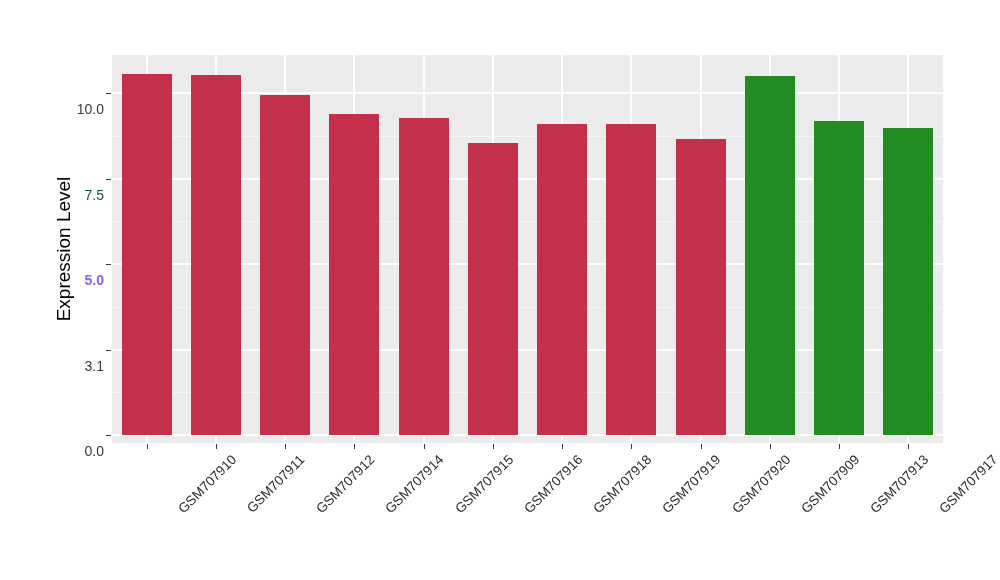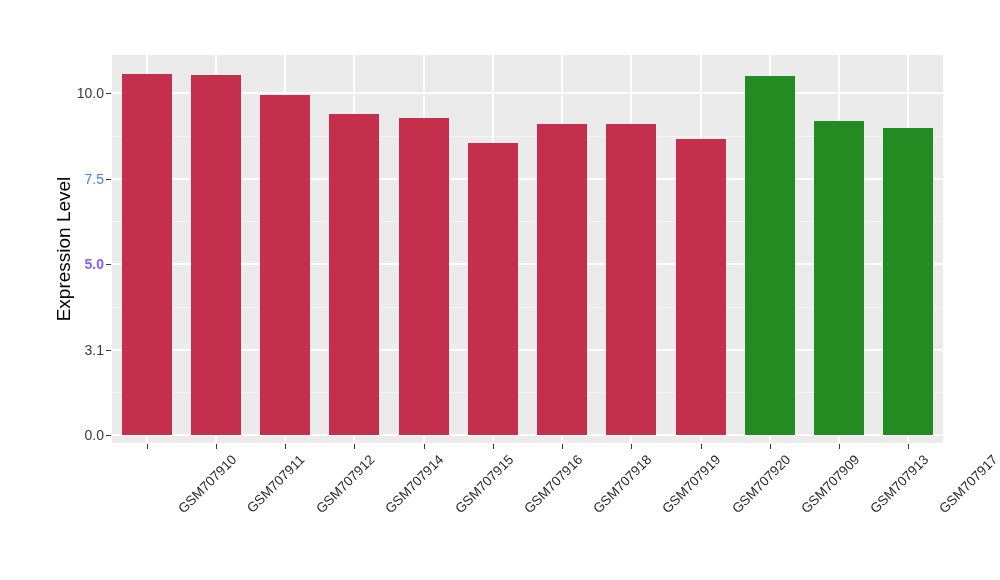--- a/index.html
+++ b/index.html
@@ -43,20 +43,21 @@
   
   .y-tick-label {
     position: absolute;
     right: 0;
     width: 100px;
     text-align: right;
     font-size: 14px;
     color: #3a3a3a;
     line-height: 14px;
     white-space: nowrap;
+    margin-top: 16px;
   }
   #y-tick-labels {
     position: absolute;
     left: 0px;
     top: 0px;
     width: 104px;
     height: 580px;
   }
   .y-tick-mark {
     position: absolute;
@@ -126,21 +127,21 @@
 <body>
 
 <div id="figure">
 
   <div id="y-axis-title">Expression Level</div>
 
   <div id="y-tick-labels">
       <div class="y-tick-label" style="top: 428px; color: rgb(58, 58, 58);">0.0</div>
       <div class="y-tick-label" style="top: 342.5px; color: rgb(58, 58, 58);">3.1</div>
       <div class="y-tick-label" style="top: 257px; color: #8b5cf6; font-weight: bold;">5.0</div>
-      <div class="y-tick-label" style="top: 171.5px; color: #3b82f6;">7.5</div>
+      <div class="y-tick-label" style="top: 171.5px; color: #14532d;">7.5</div>
       <div class="y-tick-label" style="top: 86px; color: rgb(58, 58, 58);">10.0</div>
     </div>
 
   <div id="panel">
       <div class="grid-h-minor" style="top: 337.25px; background: rgb(245, 245, 245);"></div>
       <div class="grid-h-minor" style="top: 251.75px; background: rgb(245, 245, 245);"></div>
       <div class="grid-h-minor" style="top: 166.25px; background: rgb(245, 245, 245);"></div>
       <div class="grid-h-minor" style="top: 80.75px; background: rgb(245, 245, 245);"></div>
       <div class="grid-h-major" style="top: 379px; background: rgb(255, 255, 255);"></div>
       <div class="grid-h-major" style="top: 293.5px; background: rgb(255, 255, 255);"></div>

